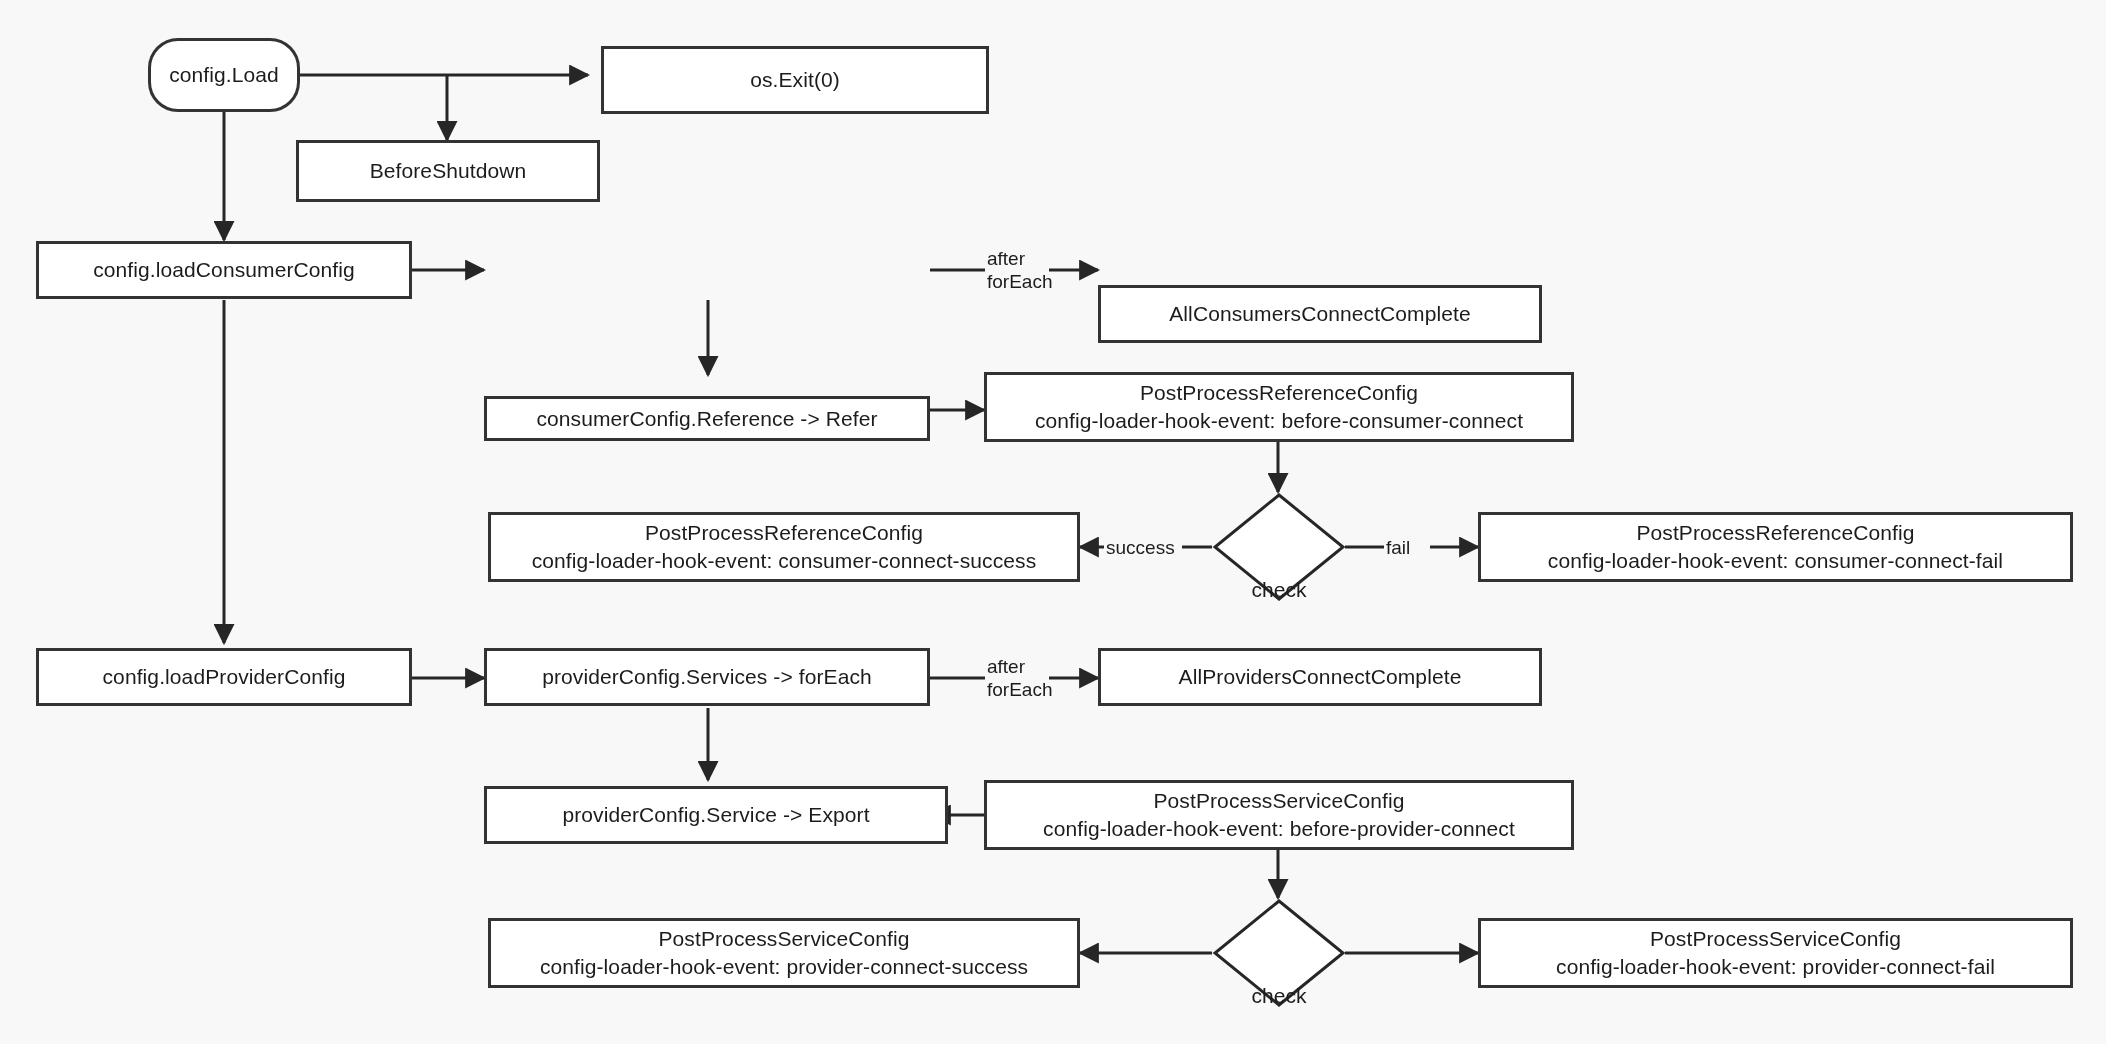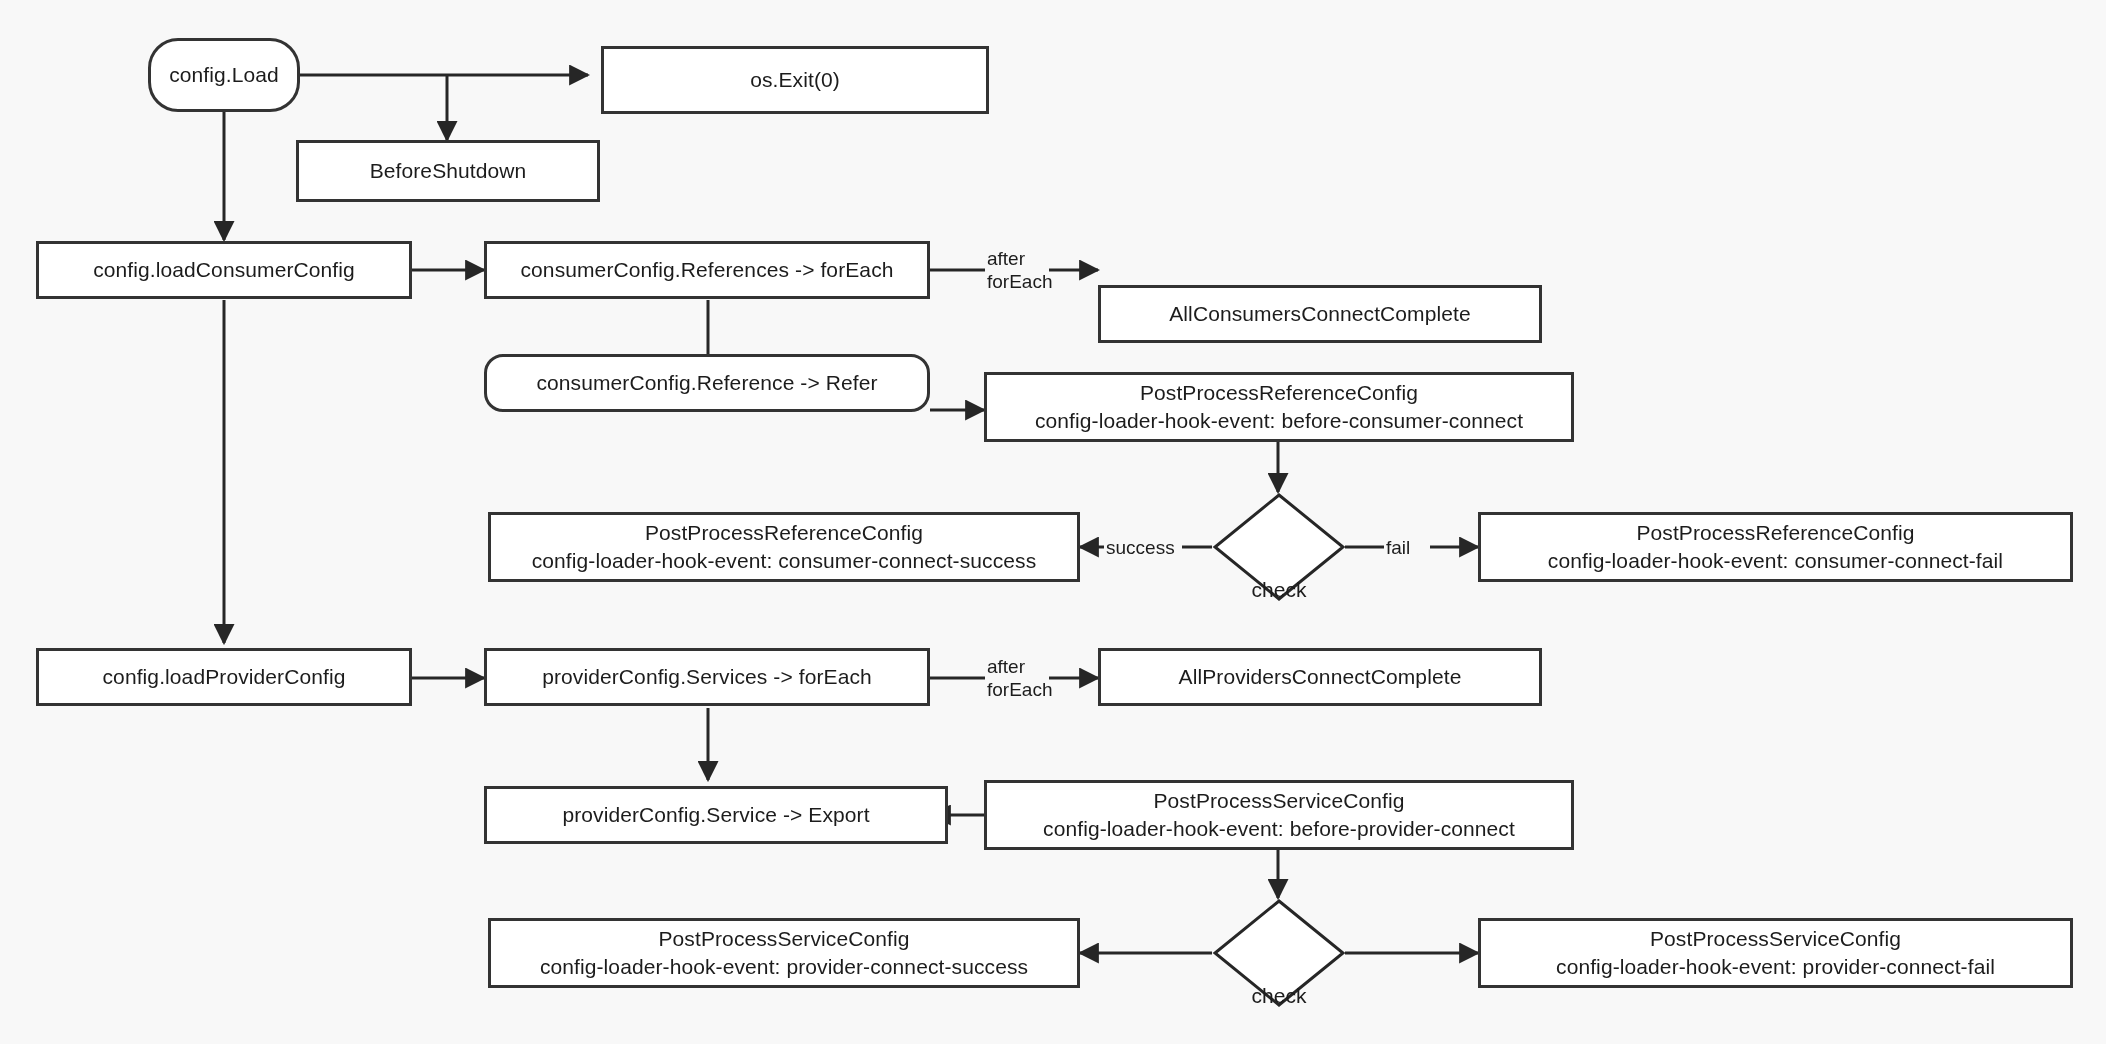--- a/index.html
+++ b/index.html
@@ -131,25 +131,24 @@
   </svg>
 
   <div class="node stadium" style="left:148px; top:38px; width:152px; height:74px;">config.Load</div>
 
   <div class="node" style="left:588px; top:46px; width:388px; height:68px;margin-left:13px;">os.Exit(0)</div>
 
   <div class="node" style="left:296px; top:140px; width:304px; height:62px;">BeforeShutdown</div>
 
   <div class="node" style="left:36px; top:241px; width:376px; height:58px;">config.loadConsumerConfig</div>
 
-  <div class="node" style="left:484px; top:241px; width:446px; height:58px;">consumerConfig.References -&gt; forEach</div>
 
   <div class="node" style="left:1098px; top:241px; width:444px; height:58px;margin-top:44px;">AllConsumersConnectComplete</div>
 
-  <div class="node" style="left:484px; top:354px; width:446px; height:58px;border-radius:19px;">consumerConfig.Reference -&gt; Refer</div>
+  <div class="node" style="left:484px; top:396px; width:446px; height:45px;">consumerConfig.Reference -&gt; Refer</div>
 
   <div class="node" style="left:984px; top:372px; width:590px; height:70px;">PostProcessReferenceConfig
 config-loader-hook-event: before-consumer-connect</div>
 
   <div class="diamond-wrap" style="left:1212px; top:492px; width:134px; height:110px;">
     <svg class="diamond-shape" viewBox="0 0 134 110" preserveAspectRatio="none">
       <polygon points="67,3 131,55 67,107 3,55" fill="#ffffff" stroke="#262626" stroke-width="3"></polygon>
     </svg>
     <span class="diamond-label">check</span>
   </div>

